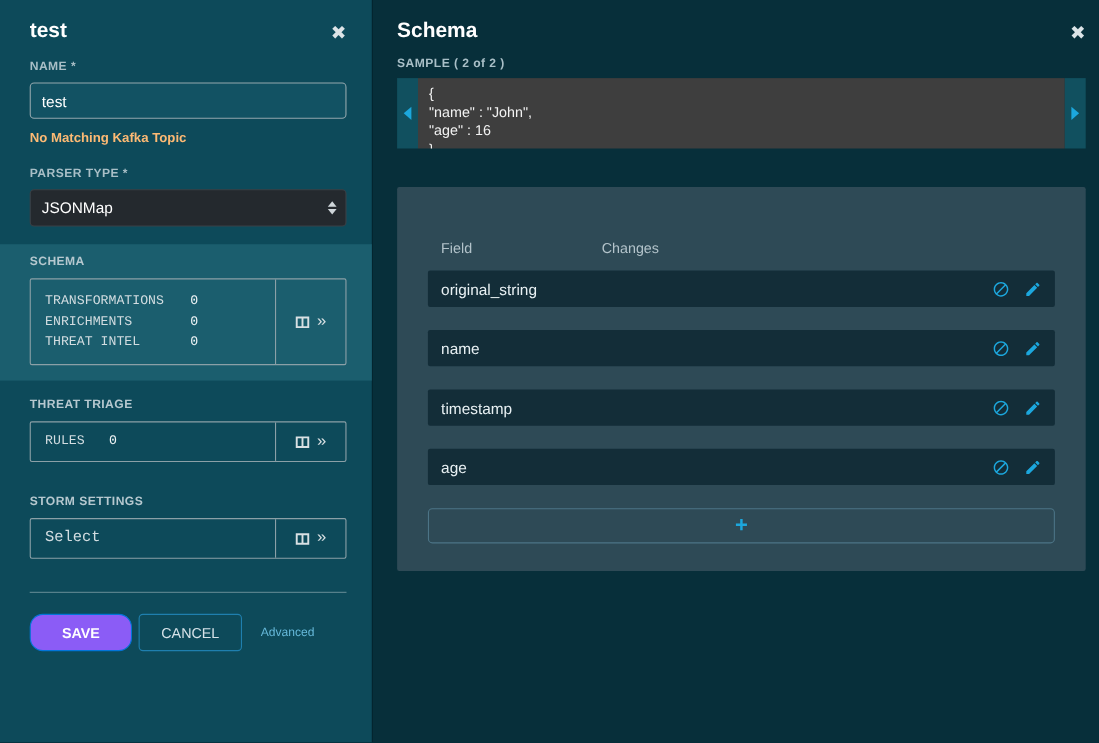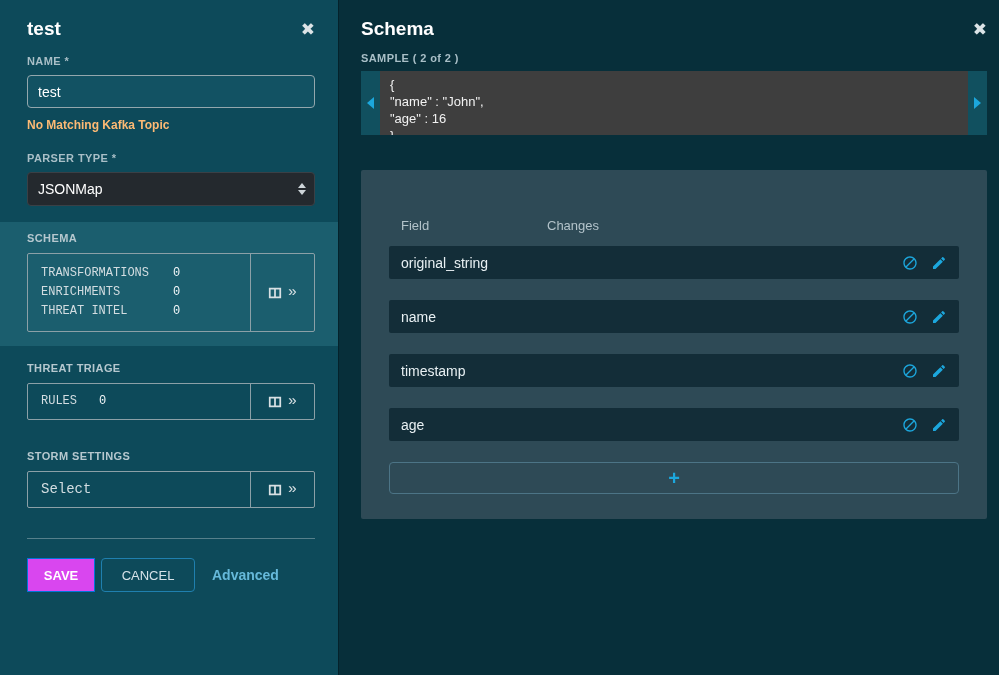--- a/index.html
+++ b/index.html
@@ -51,28 +51,28 @@
   .stext { font-size:14px; color:#d3dde1; line-height:19px; }
   .expand-cell { width:64px; border-left:1px solid #8ba0a7; display:flex; align-items:center; justify-content:center; gap:6px; color:#d8e0e3; }
   .expand-cell svg { width:14px; height:14px; fill:#d8e0e3; }
   .expand-chevron { font-size:15px; line-height:1; }
 
   .lp-footer {
     margin:16px 23px 0 27px; border-top:1px solid rgba(255,255,255,.3);
     padding-top:19px; display:flex; align-items:center;
   }
   .btn-save {
-    background:#d946ef; color:#fff; border:1px solid #0275d8; border-radius:0;
-    width:68px; height:34px; font-size:13px; font-weight:bold; cursor:pointer; font-family:inherit;
+    background:#8b5cf6; color:#fff; border:1px solid #0275d8; border-radius:12px;
+    width:93px; height:34px; font-size:13px; font-weight:bold; cursor:pointer; font-family:inherit;
   }
   .btn-cancel {
     background:transparent; color:#d6e2e8; border:1px solid #1f7fae; border-radius:4px;
     width:94px; height:34px; font-size:13px; margin-left:6px; cursor:pointer; font-family:inherit;
   }
-  .link-advanced { color:#66b9da; font-size:14px; margin-left:17px; cursor:pointer; text-decoration:none;font-weight:bold; }
+  .link-advanced { color:#66b9da; font-size:11px; margin-left:17px; cursor:pointer; text-decoration:none; }
 
   
   .right-panel { flex:1; background:#072f3a; padding:0 12px 0 22px; }
   .rp-header { display:flex; justify-content:space-between; align-items:center; padding-top:18px; margin-bottom:12px; }
   .rp-title { font-size:19px; font-weight:bold; }
   .sample-label { font-size:11px; font-weight:bold; color:#a9bfc7; letter-spacing:.4px; margin-bottom:7px; }
   .carousel { display:flex; height:64px; }
   .caret-strip { width:19px; background:#11505f; display:flex; align-items:center; justify-content:center; cursor:pointer; flex:none; }
   .tri-left  { width:0; height:0; border-top:6px solid transparent; border-bottom:6px solid transparent; border-right:7px solid #1ca7dd; }
   .tri-right { width:0; height:0; border-top:6px solid transparent; border-bottom:6px solid transparent; border-left:7px solid #1ca7dd; }

